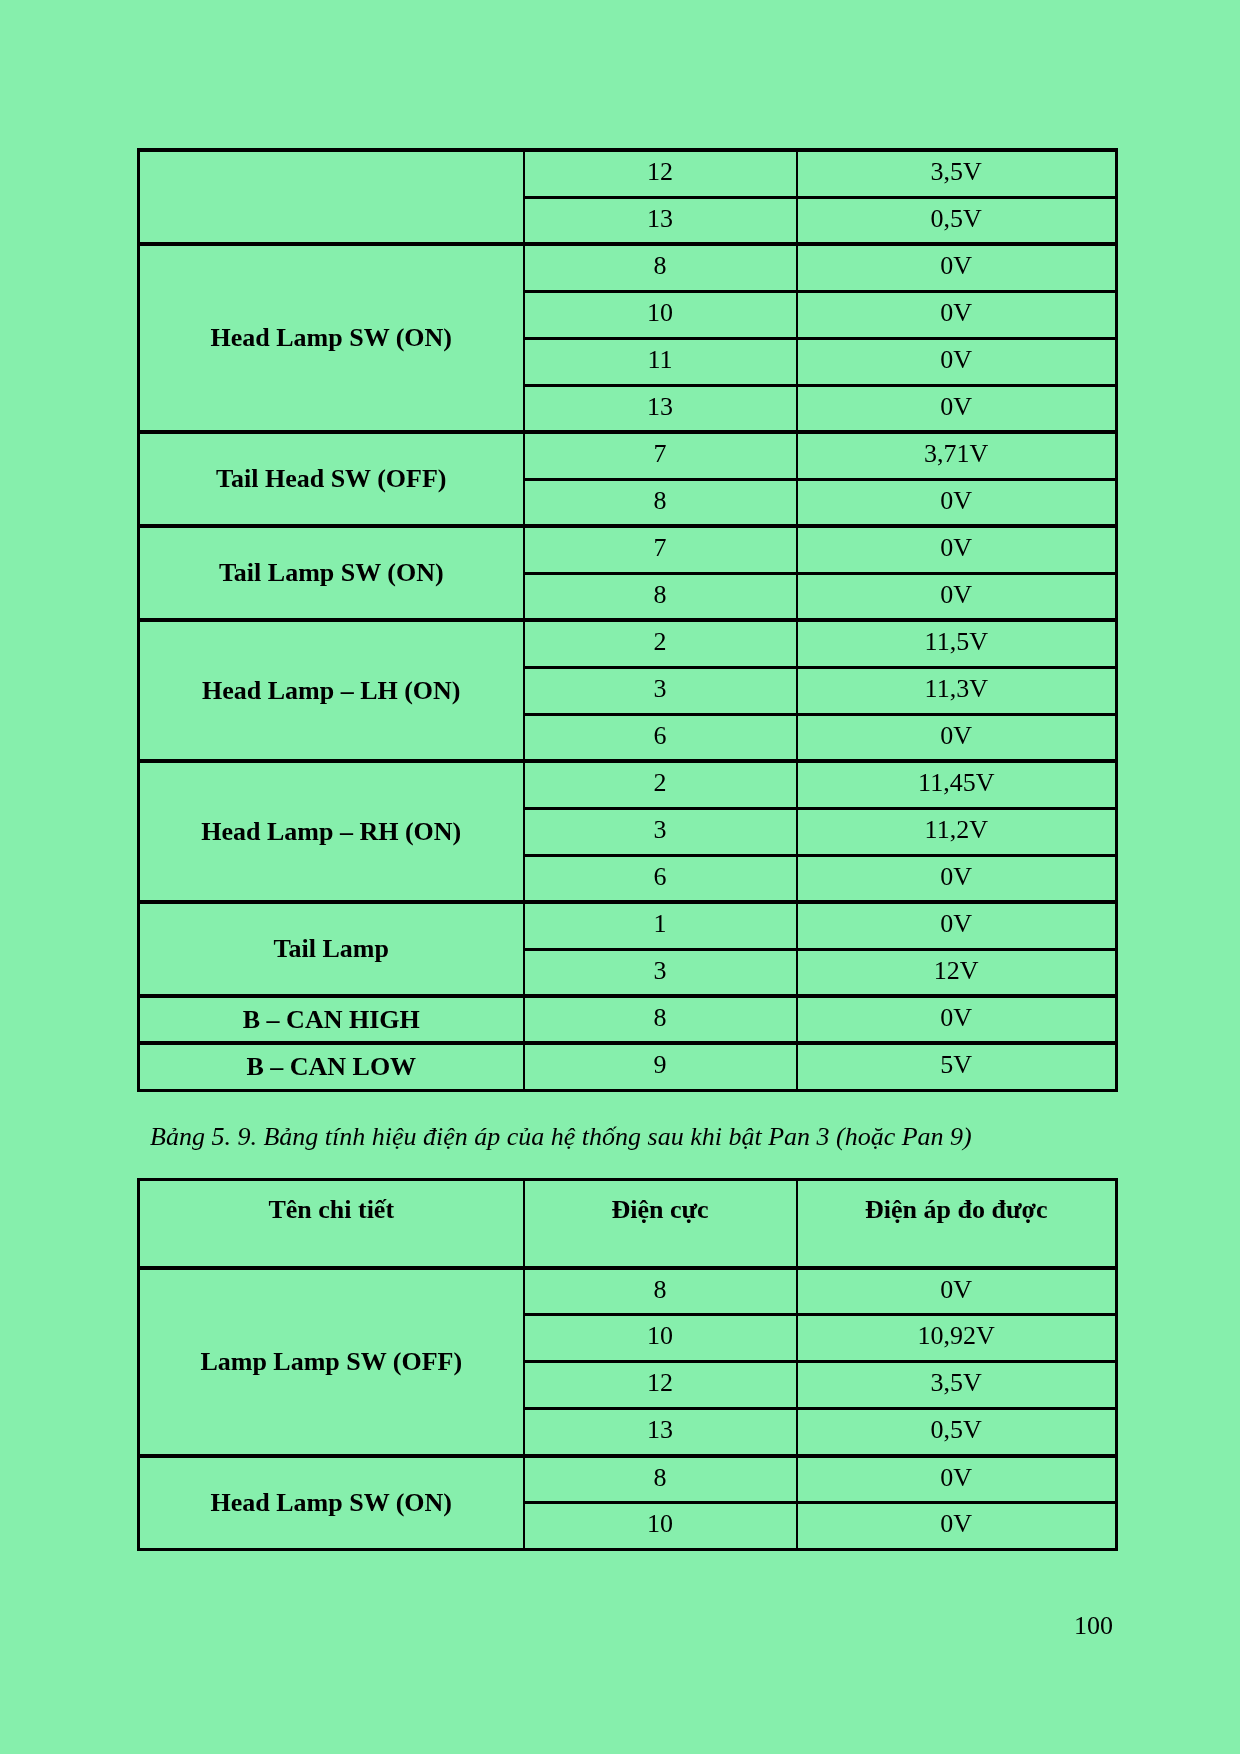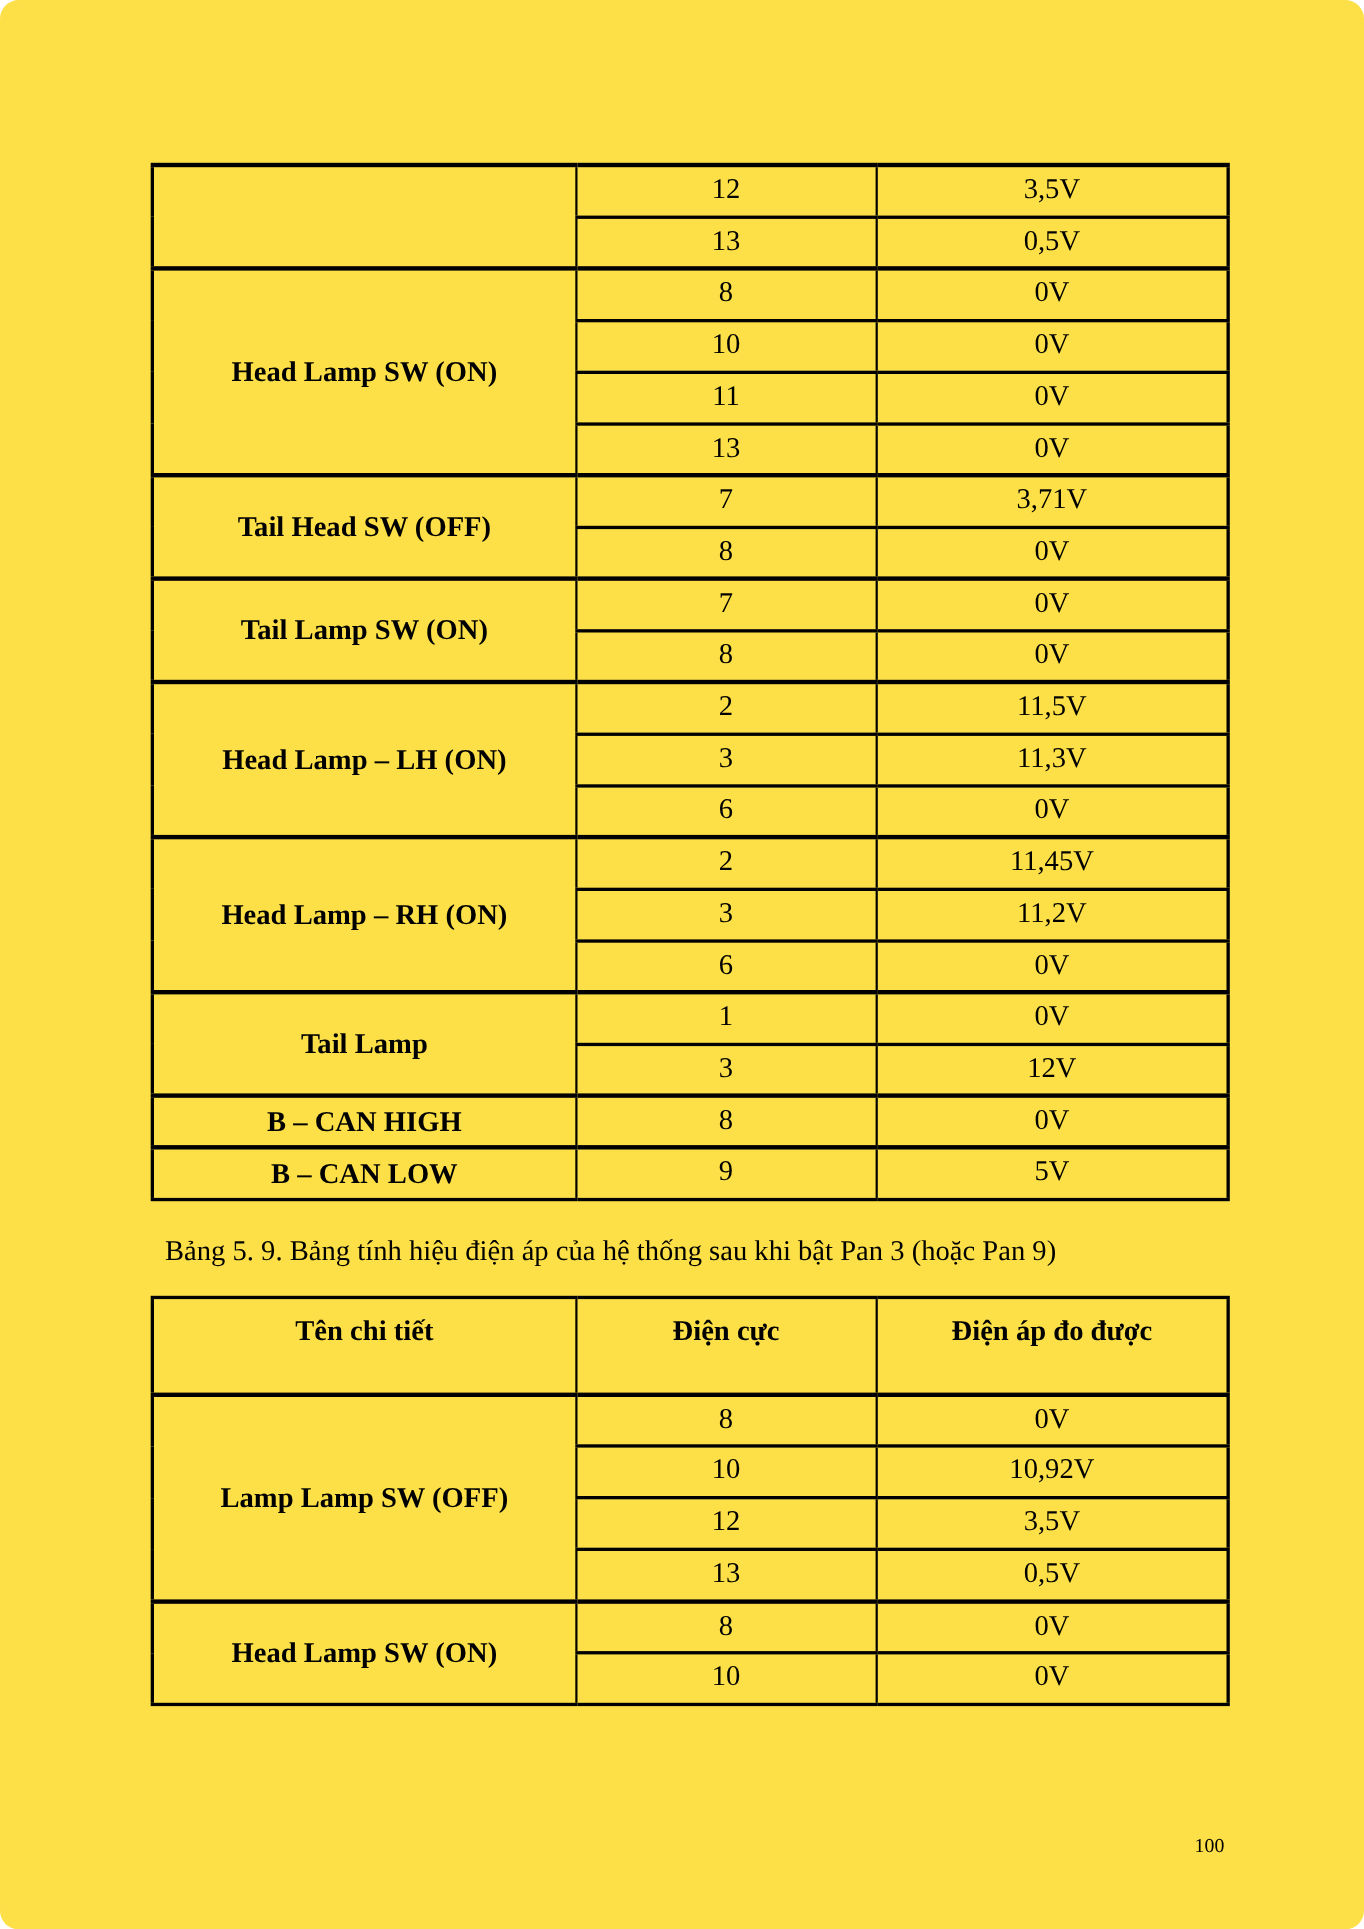--- a/index.html
+++ b/index.html
@@ -4,21 +4,21 @@
 <style>
   html, body { margin: 0; padding: 0; }
   body {
     width: 1240px; height: 1754px;
     background: #ffffff;
     font-family: "Liberation Serif", serif;
     color: #000000;
     position: relative;
     overflow: hidden;
   }
-  .page { position: absolute; inset: 0; background: #fde047; border-radius: 17px; }
+  .page { position: absolute; inset: 0; background: #86efac; }
 
   table.tbl {
     position: absolute;
     left: 137px;
     width: 978px;
     border-collapse: collapse;
     table-layout: fixed;
     font-size: 26px;
     color: #000;
   }
@@ -44,27 +44,28 @@
   }
   #tbl-top { top: 148px; }
   #tbl-59  { top: 1178px; padding-left: 39px; }
 
   .caption {
     position: absolute;
     left: 150px;
     top: 1122px;
     width: 940px;
     font-size: 26px;
+    font-style: italic;
     white-space: nowrap;
   }
   .pagenum {
     position: absolute;
-    top: 1668px;
+    top: 1611px;
     right: 127px;
-    font-size: 18px;
+    font-size: 26px;
   }
 </style>
 </head>
 <body>
 
 <div class="page">
 
   <table class="tbl" id="tbl-top">
     <colgroup>
       <col style="width:385px">

